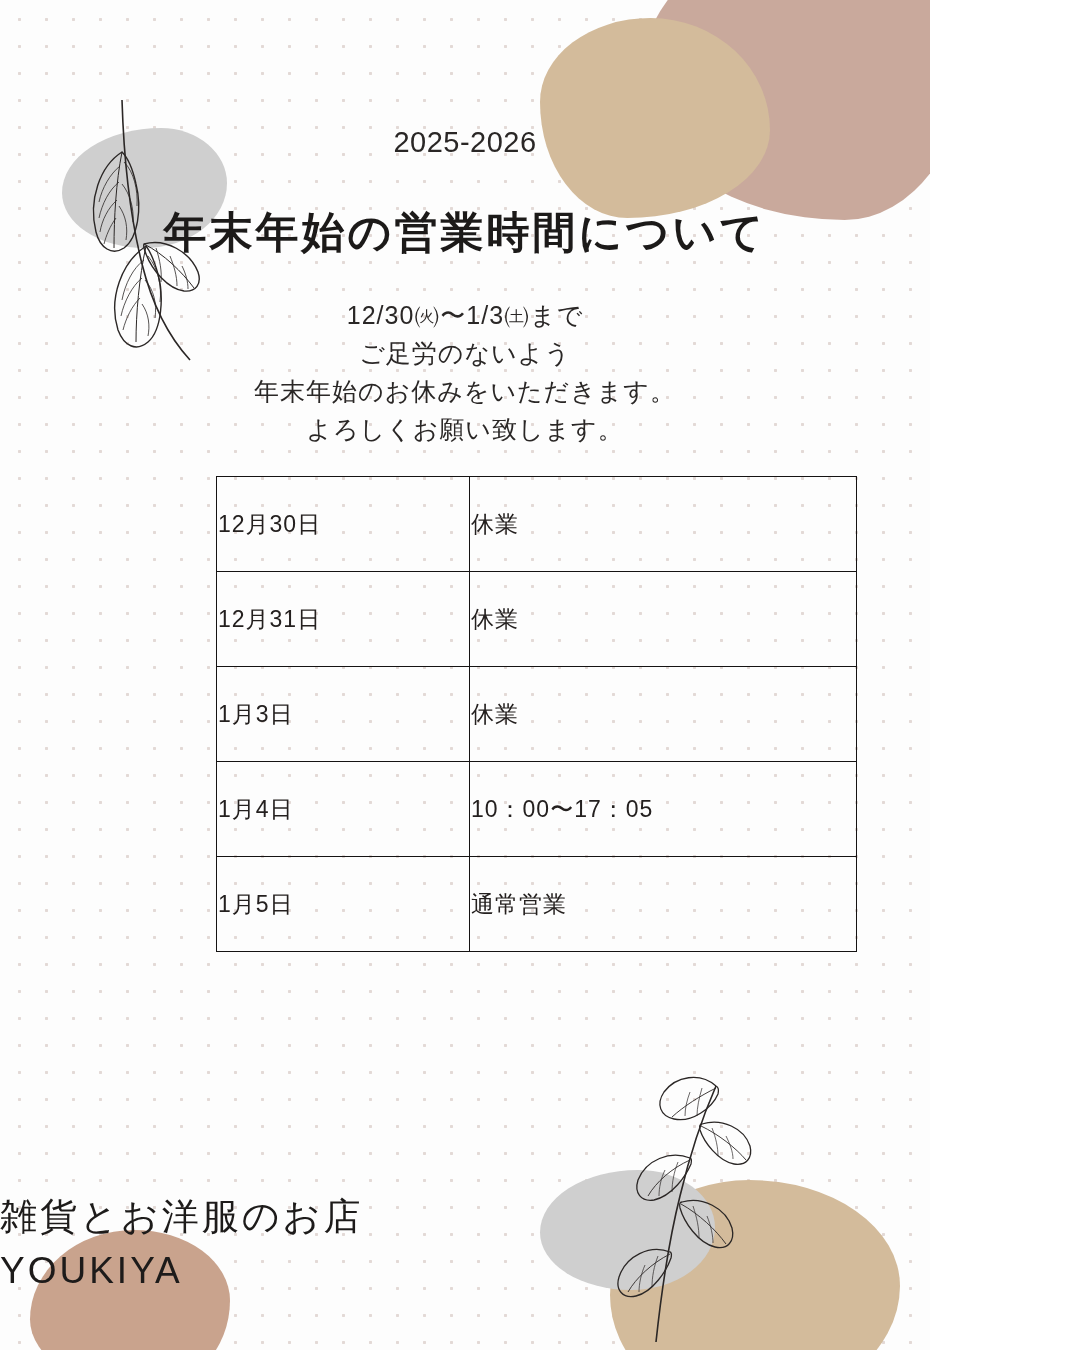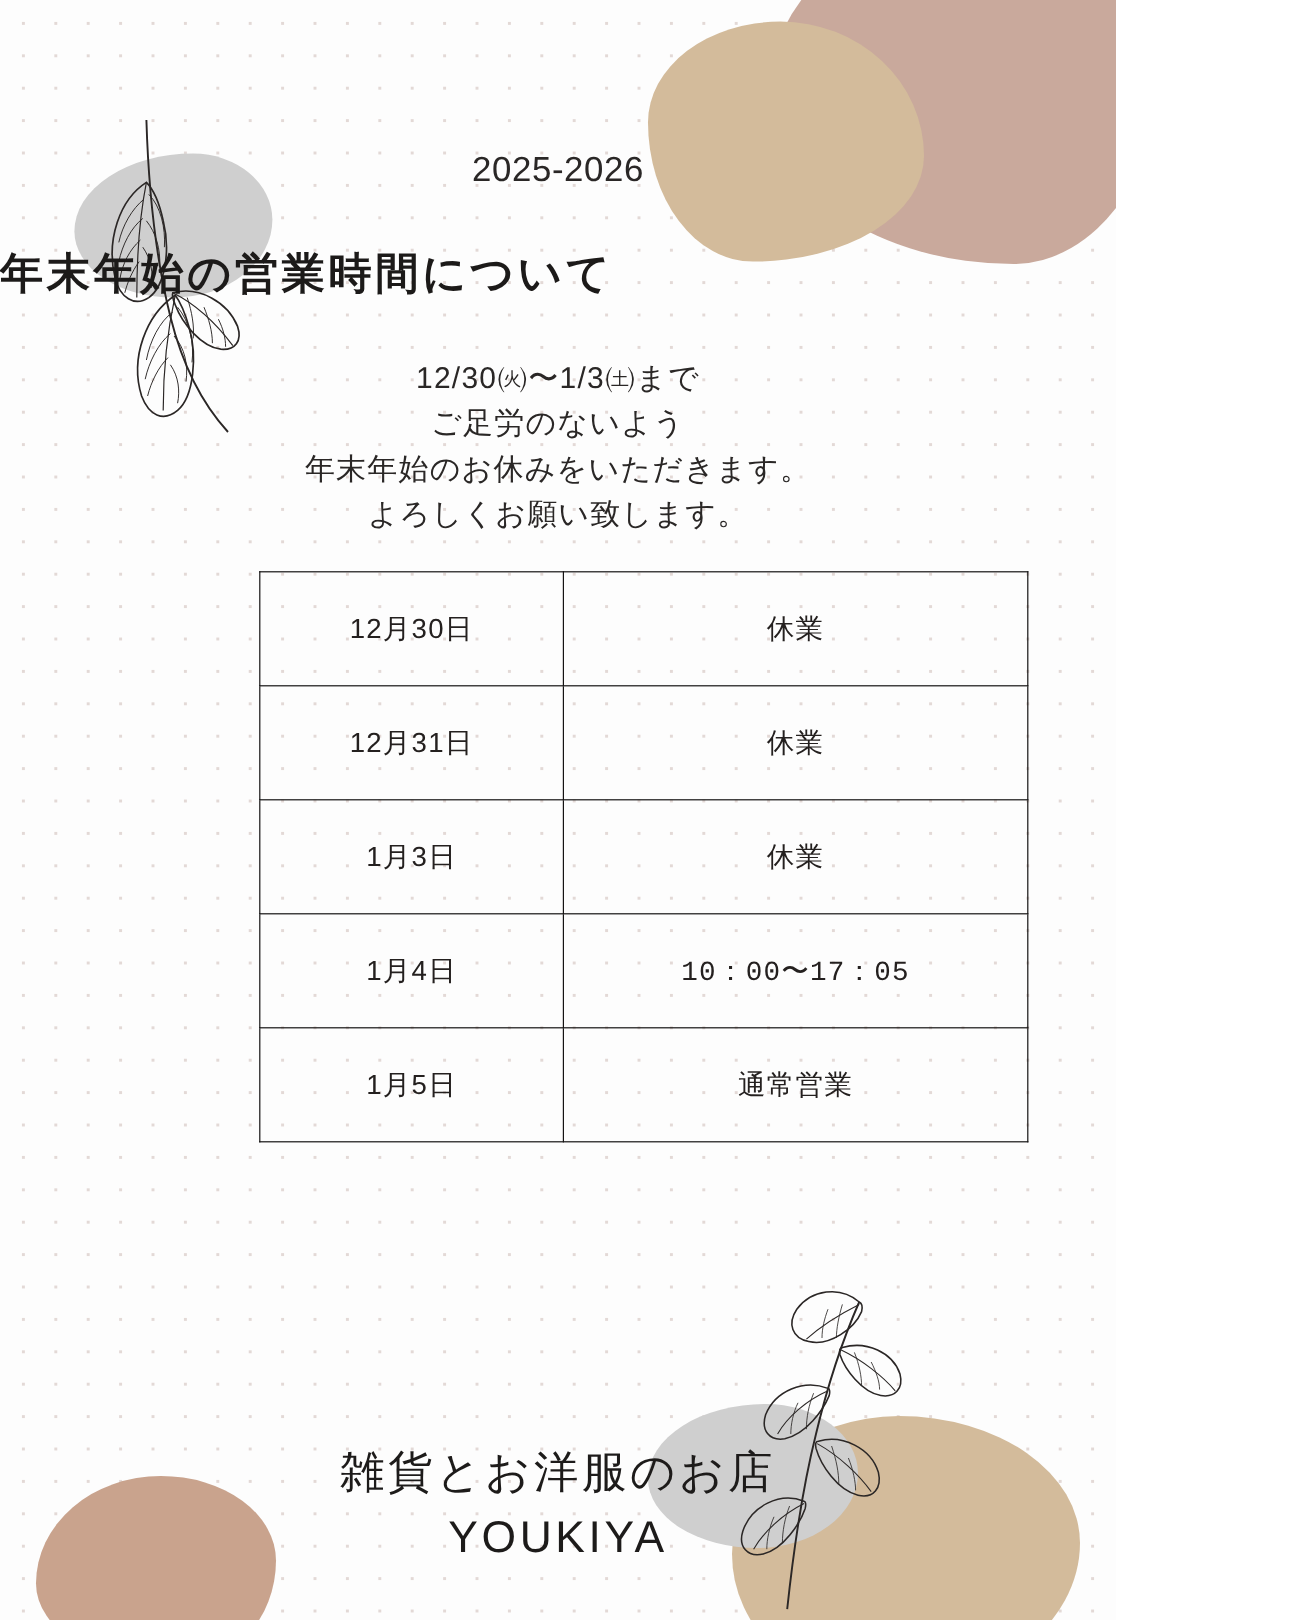--- a/index.html
+++ b/index.html
@@ -91,21 +91,22 @@
     text-align: center;
     font-size: 29px;
     letter-spacing: 0.5px;
     color: #2a2726;
   }
   .headline {
     position: absolute;
     top: 204px;
     left: 0;
     width: 100%;
-    font-size: 36px;
+    text-align: center;
+    font-size: 43px;
     font-weight: bold;
     letter-spacing: 3px;
     color: #1c1a19;
   }
   .notice {
     position: absolute;
     top: 296px;
     left: 0;
     width: 100%;
     text-align: center;
@@ -121,37 +122,36 @@
     position: absolute;
     top: 476px;
     left: 216px;
     width: 634px;
     border-collapse: collapse;
     table-layout: fixed;
   }
   .schedule td {
     border: 1.6px solid #151313;
     height: 92px;
-    text-align: center;
     vertical-align: middle;
     font-size: 23px;
     letter-spacing: 1px;
     color: #24201f;
   }
   .schedule td.date-cell { width: 250px; }
-  .schedule td.status-cell { width: 384px; font-family: Liberation Mono, monospace; }
+  .schedule td.status-cell { width: 384px; }
   .status-closed { color: #c0392b; }
 
   
   .shop {
     position: absolute;
-    bottom: 48px;
-    left: 0;
-    width: 100%;
-    text-align: center;
+    bottom: 58px;
+    left: 0;
+    width: 100%;
+    text-align: left;
   }
   .shop-line1 {
     font-size: 37px;
     letter-spacing: 3px;
     color: #1d1b1a;
     margin-bottom: 8px;
   }
   .shop-line2 {
     font-size: 37px;
     letter-spacing: 3px;

